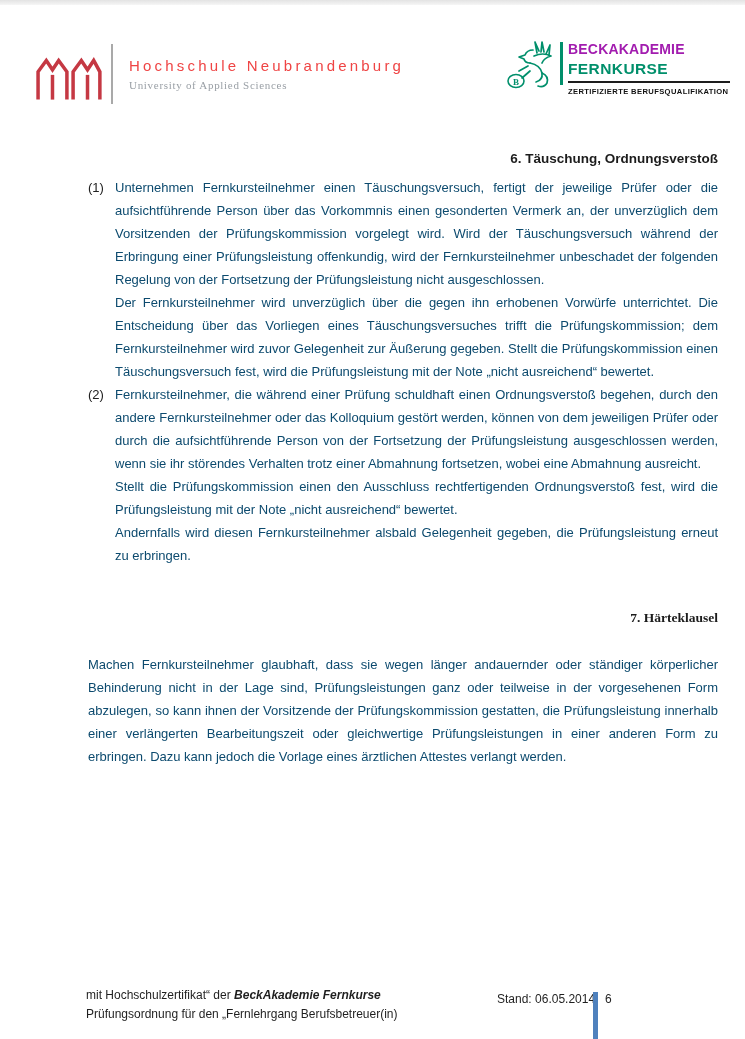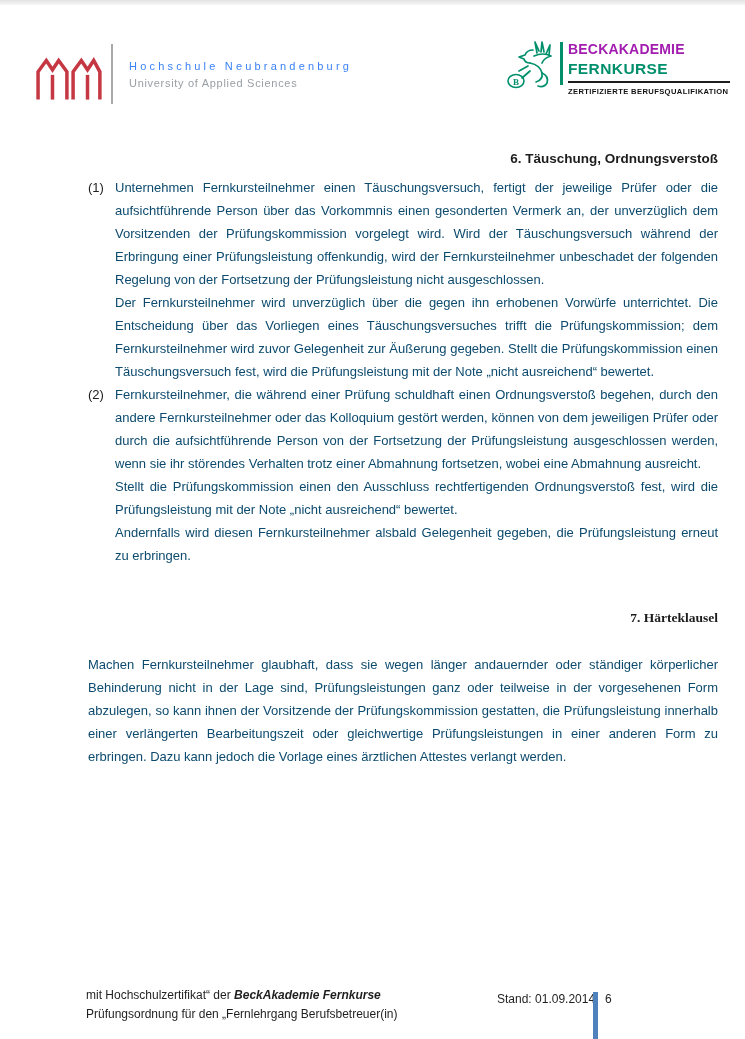--- a/index.html
+++ b/index.html
@@ -10,22 +10,22 @@
   }
   .page{position:absolute;inset:0;background:#fff;}
   .top-edge{position:absolute;left:0;top:0;width:745px;height:5px;
     background:linear-gradient(#e3e3e3,#f6f6f6);}
 
   
   .hdr-left{position:absolute;left:36px;top:44px;display:flex;align-items:center;}
   .hn-logo{width:68px;height:46px;margin-top:10px;}
   .hn-divider{width:2px;height:60px;background:#a9a9a9;margin-left:7px;}
   .hn-text{margin-left:16px;}
-  .hn-title{font-size:11px;letter-spacing:3.2px;color:#3b82f6;white-space:nowrap;}
-  .hn-sub{font-size:11px;letter-spacing:0.7px;color:#999fa5;margin-top:5px;white-space:nowrap;}
+  .hn-title{font-size:15px;letter-spacing:3.2px;color:#ef4444;white-space:nowrap;}
+  .hn-sub{font-size:11px;letter-spacing:0.7px;color:#999fa5;margin-top:5px;white-space:nowrap;font-family:Liberation Serif, serif;}
 
   .hdr-right{position:absolute;left:506px;top:40px;display:flex;align-items:flex-start;}
   .griffin-wrap{width:52px;height:52px;position:relative;}
   .beck-divider{width:3px;height:43px;background:#008f6b;margin:2px 5px 0 2px;}
   .beck-text{width:162px;}
   .beck-line1{font-size:14px;font-weight:700;letter-spacing:0.2px;color:#a21caf;line-height:19px;}
   .beck-line2{font-size:15.5px;font-weight:600;letter-spacing:0.4px;color:#008f6b;line-height:19px;}
   .beck-rule{border:none;border-top:2px solid #1d1d1d;margin:3px 0 4px 0;}
   .beck-line3{font-size:7.6px;font-weight:600;letter-spacing:0.38px;color:#111;white-space:nowrap;}
 
@@ -125,16 +125,16 @@
     <h2 class="sec-heading second">7. Härteklausel</h2>
     <p class="para">Machen Fernkursteilnehmer glaubhaft, dass sie wegen länger andauernder oder ständiger körperlicher Behinderung nicht in der Lage sind, Prüfungsleistungen ganz oder teilweise in der vorgesehenen Form abzulegen, so kann ihnen der Vorsitzende der Prüfungskommission gestatten, die Prüfungsleistung innerhalb einer verlängerten Bearbeitungszeit oder gleichwertige Prüfungsleistungen in einer anderen Form zu erbringen. Dazu kann jedoch die Vorlage eines ärztlichen Attestes verlangt werden.</p>
 
   </div>
 
   <div class="footer-doc">
     <div><span>mit Hochschulzertifikat“ der </span><span class="emph">BeckAkademie Fernkurse</span></div>
     <div>Prüfungsordnung für den „Fernlehrgang Berufsbetreuer(in)</div>
   </div>
 
-  <div class="footer-stand">Stand: 01.09.2014</div>
+  <div class="footer-stand">Stand: 06.05.2014</div>
   <div class="page-bar"></div>
   <div class="page-num">6</div>
 </div>
 
 </body></html>

